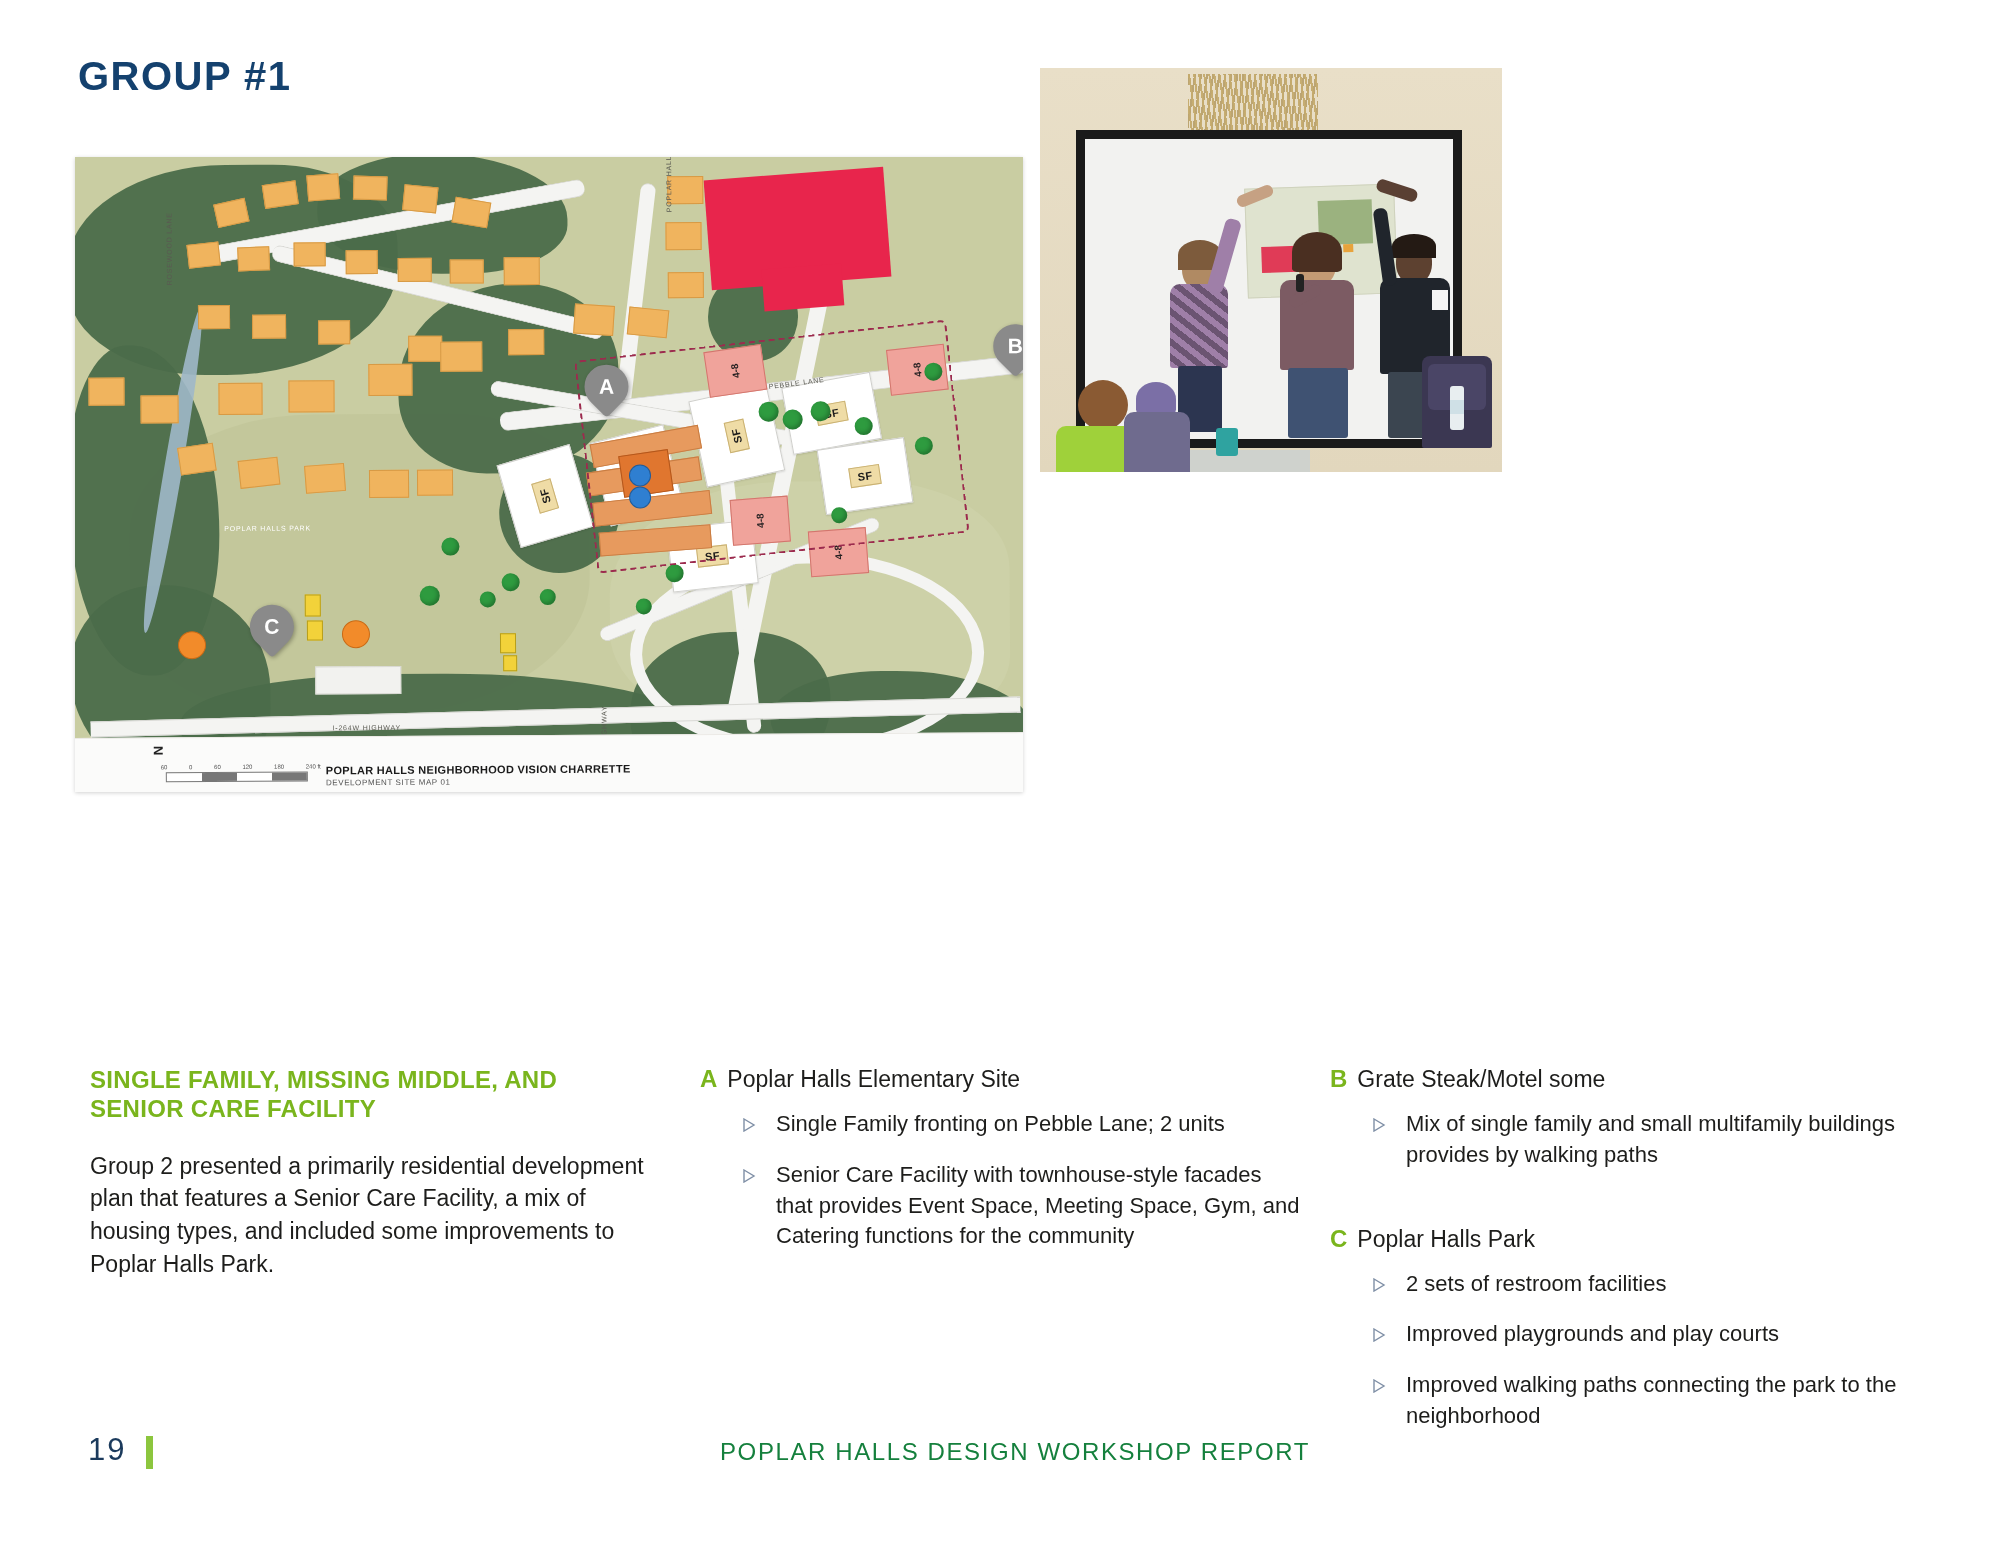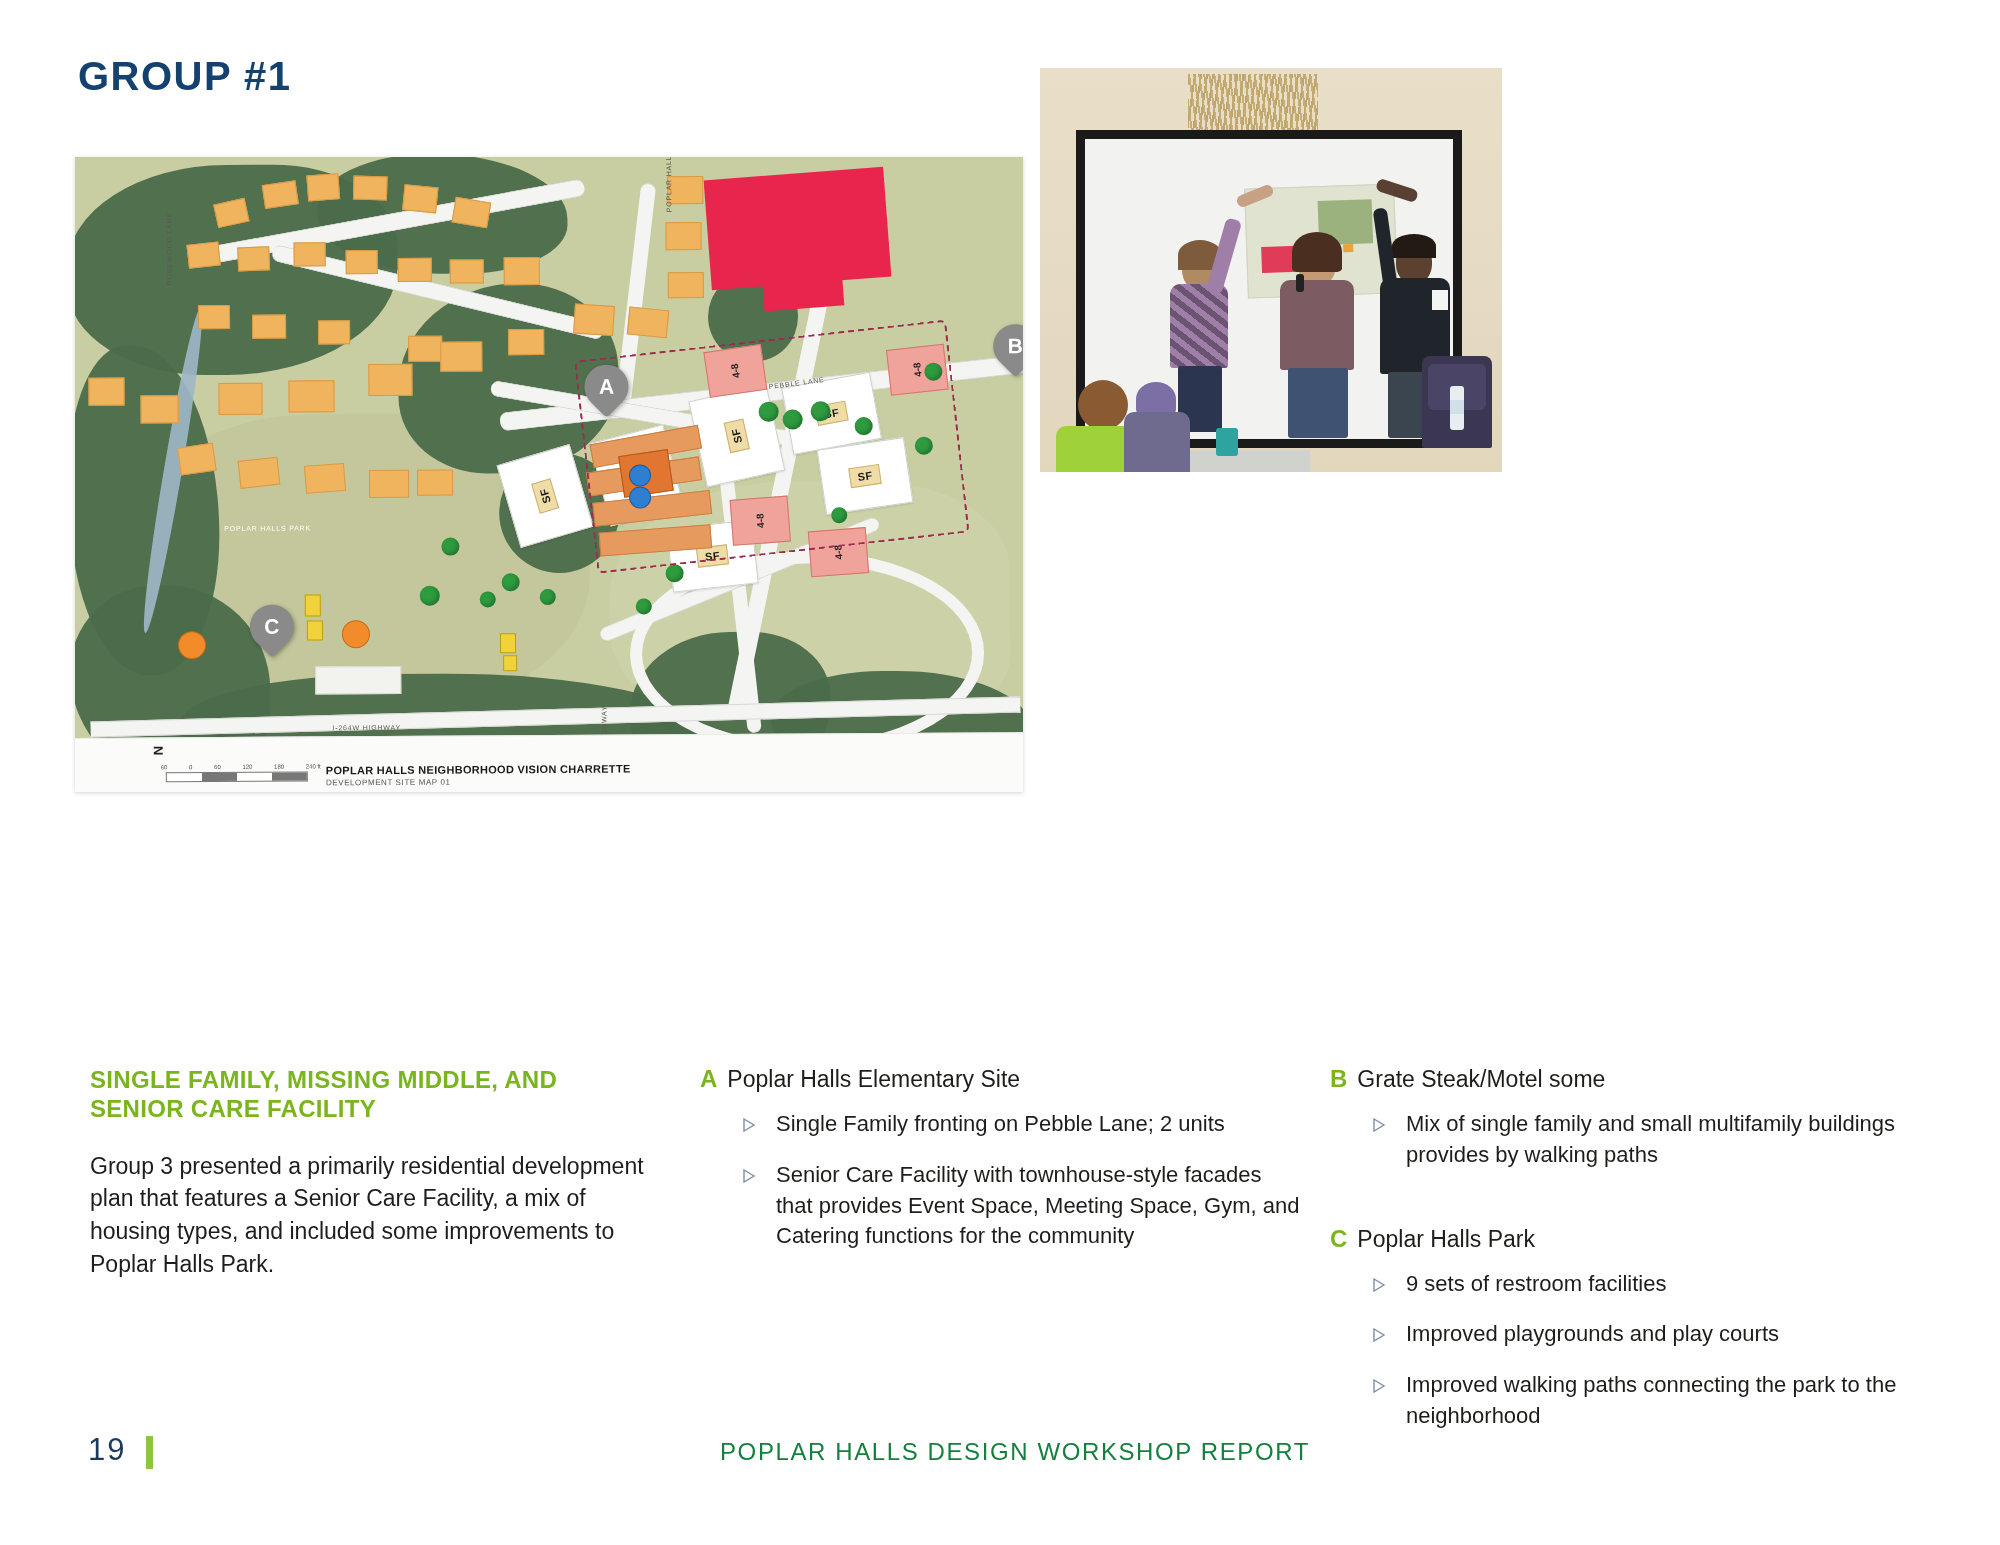--- a/index.html
+++ b/index.html
@@ -442,21 +442,21 @@
     </div>
   <div class="ph-bottle" style="left:410px;top:318px;">
       <i></i>
     </div>
   <div class="ph-table" style="left:150px;top:382px;width:120px;height:24px;"></div>
   <div class="ph-cup" style="left:176px;top:360px;width:22px;height:28px;"></div>
 </div>
 
 <div class="col" id="col-left">
   <h2 class="sec-head">SINGLE FAMILY, MISSING MIDDLE, AND SENIOR CARE FACILITY</h2>
-  <p class="body-par">Group 3 presented a primarily residential development plan that features a Senior Care Facility, a mix of housing types, and included some improvements to Poplar Halls Park.</p>
+  <p class="body-par">Group 2 presented a primarily residential development plan that features a Senior Care Facility, a mix of housing types, and included some improvements to Poplar Halls Park.</p>
 </div>
 
 <div class="col" id="col-mid">
   <div class="item">
     <div class="item-head">
       <span class="item-letter">A</span>
       <span class="item-title">Poplar Halls Elementary Site</span>
     </div>
     <ul class="subs">
       <li class="sub">
@@ -502,21 +502,21 @@
       <span class="item-letter">C</span>
       <span class="item-title">Poplar Halls Park</span>
     </div>
     <ul class="subs">
       <li class="sub">
         <span class="tri">
           <svg width="14" height="14" viewBox="0 0 14 14">
               <path d="M2 1 L12 7 L2 13 Z" fill="none" stroke="#7f8fa6" stroke-width="1.4"></path>
             </svg>
         </span>
-        <span class="sub-text">9 sets of restroom facilities</span>
+        <span class="sub-text">2 sets of restroom facilities</span>
       </li>
       <li class="sub">
         <span class="tri">
           <svg width="14" height="14" viewBox="0 0 14 14">
               <path d="M2 1 L12 7 L2 13 Z" fill="none" stroke="#7f8fa6" stroke-width="1.4"></path>
             </svg>
         </span>
         <span class="sub-text">Improved playgrounds and play courts</span>
       </li>
       <li class="sub">

